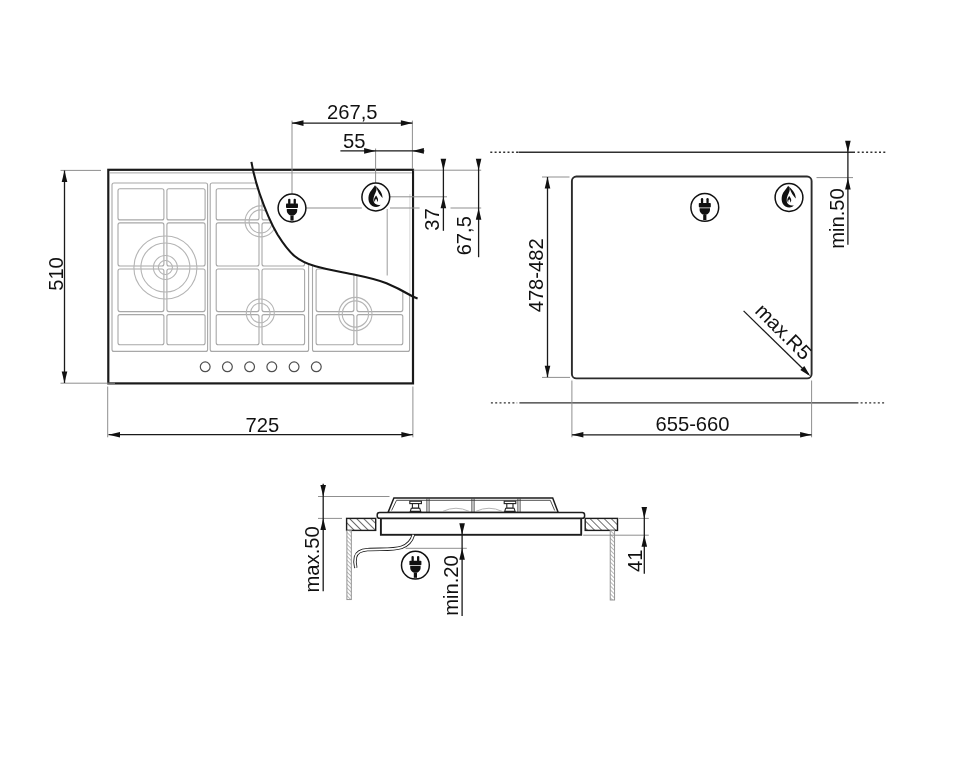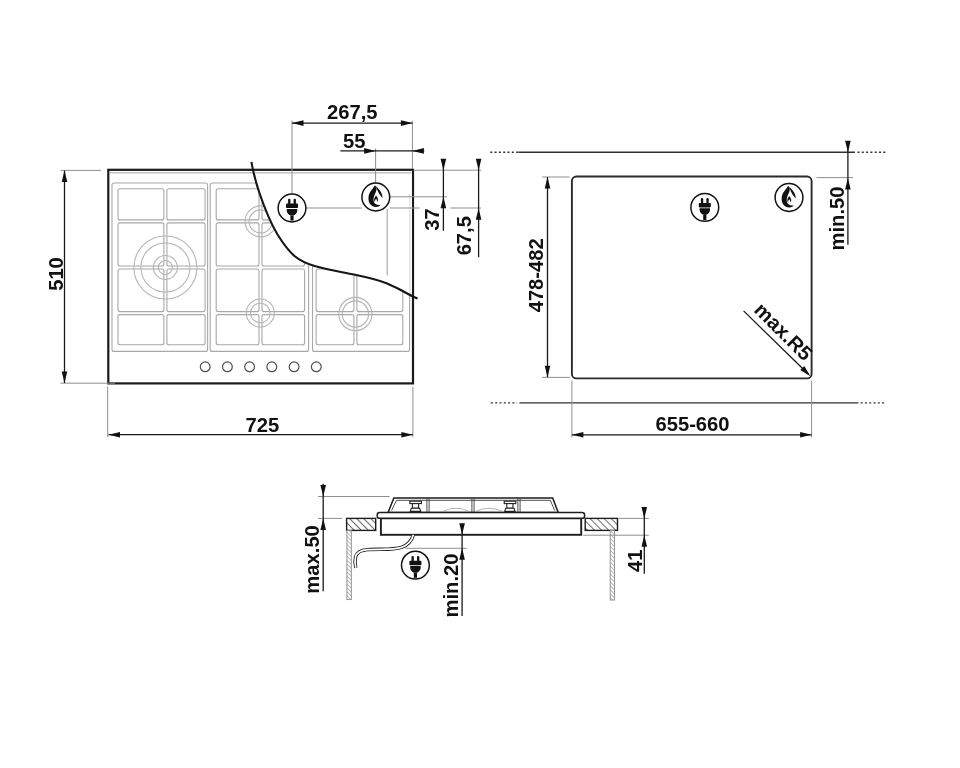--- a/index.html
+++ b/index.html
@@ -1,16 +1,16 @@
 <!DOCTYPE html>
 <html><head>
 <meta charset="utf-8">
 <style>
   html,body{margin:0;padding:0;background:#fff;}
-  #page{width:960px;height:768px;position:relative;background:#fff;overflow:hidden;font-weight:bold;}
+  #page{width:960px;height:768px;position:relative;background:#fff;overflow:hidden;}
   svg text{font-family:"Liberation Sans",sans-serif;fill:#111;}
 </style>
 </head>
 <body>
 <div id="page">
 <svg width="960" height="768" viewBox="0 0 960 768" xmlns="http://www.w3.org/2000/svg">
 <defs>
   <pattern id="hatch" patternUnits="userSpaceOnUse" width="5" height="5" patternTransform="rotate(-45)">
     <rect width="5" height="5" fill="#fff"></rect>
     <line x1="0" y1="0" x2="0" y2="5" stroke="#1d1d1d" stroke-width="1.3"></line>

